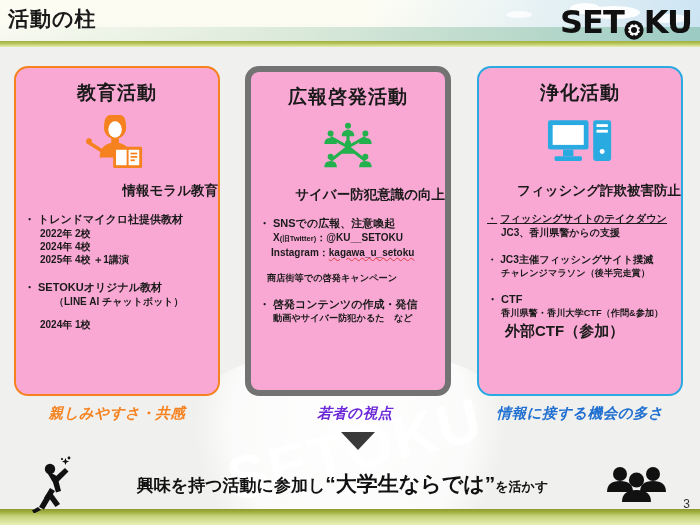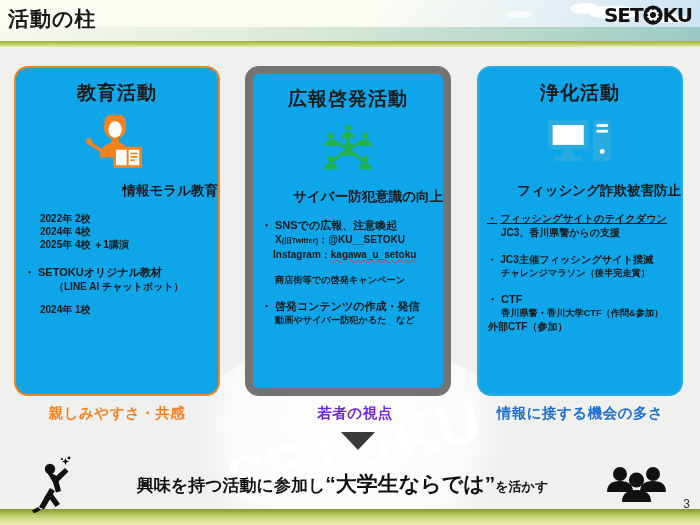--- a/index.html
+++ b/index.html
@@ -93,21 +93,21 @@
     background: linear-gradient(to bottom, #9fae3c 0%, #b9c75e 45%, #e7eeb4 100%);
   }
 
   
   .logo {
     position: absolute;
     right: 8px; top: 3px;
     z-index: 5;
     display: flex;
     align-items: center;
-    font-size: 20px;
+    font-size: 32px;
     font-weight: bold;
     letter-spacing: -1px;
     color: #111;
     font-family: "DejaVu Sans", sans-serif;
   }
   .logo .gear {
     display: inline-block;
     position: relative;
     width: 22px; height: 22px;
     margin: 0 -1px;
@@ -119,26 +119,26 @@
     position: absolute;
     left: 0; top: 66px;
     width: 700px;
     height: 332px;
   }
   .card {
     position: absolute;
     top: 0;
     width: 206px;
     height: 330px;
-    background: #0ea5e9;
+    background: #f9a8d4;
     border-radius: 14px;
     box-sizing: border-box;
   }
   .card.c1 { left: 14px;  border: 2px solid #f5821f; }
-  .card.c2 { left: 245px; border: 8px solid #737373; }
+  .card.c2 { left: 245px; border: 6px solid #737373; }
   .card.c3 { left: 477px; border: 2px solid #29abe2; }
 
   .card-title {
     text-align: center;
     font-size: 19px;
     font-weight: bold;
     color: #1a1a1a;
     margin-top: 12px;
     letter-spacing: 1px;
   }
@@ -185,20 +185,21 @@
     text-decoration-style: wavy;
     text-decoration-thickness: 1px;
   }
 
   
   .captions {
     position: absolute;
     left: 0; top: 404px;
     width: 556px; height: 24px;
     z-index: 3;
+    font-style: italic;
   }
   .caption {
     position: absolute;
     top: 0;
     width: 206px;
     text-align: center;
     font-size: 14.5px;
     font-weight: bold;
     letter-spacing: 0.5px;
   }
@@ -328,20 +329,21 @@
             <rect x="44" y="36" width="11" height="16" fill="#ffffff"></rect>
             <rect x="46" y="39" width="7" height="1.8"></rect>
             <rect x="46" y="42.5" width="7" height="1.8"></rect>
             <rect x="46" y="46" width="4.5" height="1.8"></rect>
           </g>
         </svg>
       </div>
       <div class="card-sub">情報モラル教育</div>
       <div class="card-body">
         <div class="blk">
+          <div class="bullet"><span class="dot">・</span><span>トレンドマイクロ社提供教材</span></div>
           <div class="sub tight">2022年 2校</div>
           <div class="sub tight">2024年 4校</div>
           <div class="sub tight">2025年 4校 ＋1講演</div>
         </div>
         <div class="blk" style="margin-top:14px;">
           <div class="bullet"><span class="dot">・</span><span>SETOKUオリジナル教材</span></div>
           <div class="sub indent-more">（LINE AI チャットボット）</div>
           <div class="sub" style="margin-top:8px;">2024年 1校</div>
         </div>
       </div>
@@ -387,21 +389,21 @@
         </svg>
       </div>
       <div class="card-sub">サイバー防犯意識の向上</div>
       <div class="card-body">
         <div class="blk">
           <div class="bullet"><span class="dot">・</span><span>SNSでの広報、注意喚起</span></div>
           <div class="sub" style="margin-left:14px;"><span>X</span><span class="tiny">(旧Twitter)</span><span>：</span><span>@KU__SETOKU</span></div>
           <div class="sub" style="margin-left:12px;"><span>Instagram</span><span>：</span><span class="spellerr">kagawa_u_setoku</span></div>
         </div>
         <div class="blk" style="margin-top:12px;">
-          <div class="sub" style="margin-left:14px; font-size:9.2px;">商店街等での啓発キャンペーン</div>
+          <div class="sub" style="margin-left:8px; font-size:9.2px;">商店街等での啓発キャンペーン</div>
         </div>
         <div class="blk" style="margin-top:12px;">
           <div class="bullet"><span class="dot">・</span><span>啓発コンテンツの作成・発信</span></div>
           <div class="sub" style="margin-left:14px; font-size:9.2px;">動画やサイバー防犯かるた　など</div>
         </div>
       </div>
     </div>
 
     <div class="card c3">
       <div class="card-title">浄化活動</div>
@@ -425,21 +427,21 @@
           <div class="bullet" style="font-size:10.2px;text-decoration:underline;"><span class="dot">・</span><span>フィッシングサイトのテイクダウン</span></div>
           <div class="sub" style="margin-left:14px;">JC3、香川県警からの支援</div>
         </div>
         <div class="blk" style="margin-top:12px;">
           <div class="bullet" style="font-size:10.2px;"><span class="dot">・</span><span>JC3主催フィッシングサイト撲滅</span></div>
           <div class="sub" style="margin-left:14px; font-size:9.2px;">チャレンジマラソン（後半完走賞）</div>
         </div>
         <div class="blk" style="margin-top:12px;">
           <div class="bullet"><span class="dot">・</span><span>CTF</span></div>
           <div class="sub" style="margin-left:14px; font-size:9.2px;">香川県警・香川大学CTF（作問&amp;参加）</div>
-          <div class="sub" style="margin-left:1px; font-size:10px;">外部CTF（参加）</div>
+          <div class="sub" style="margin-left:18px; font-size:15px;">外部CTF（参加）</div>
         </div>
       </div>
     </div>
   </div>
 
   <div class="captions">
     <div class="caption k1">親しみやすさ・共感</div>
     <div class="caption k2">若者の視点</div>
     <div class="caption k3">情報に接する機会の多さ</div>
   </div>

